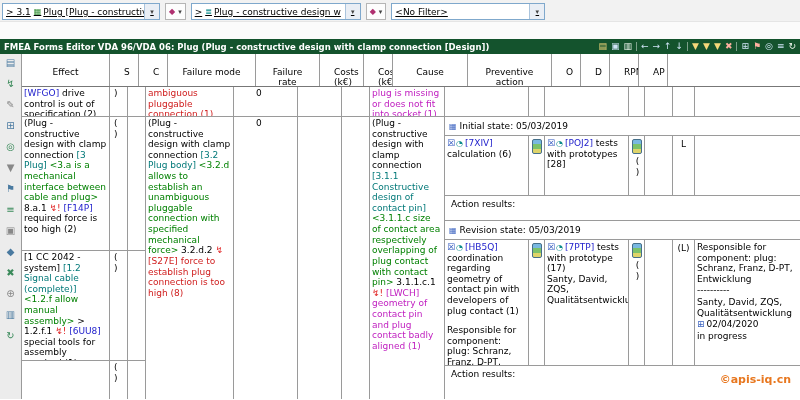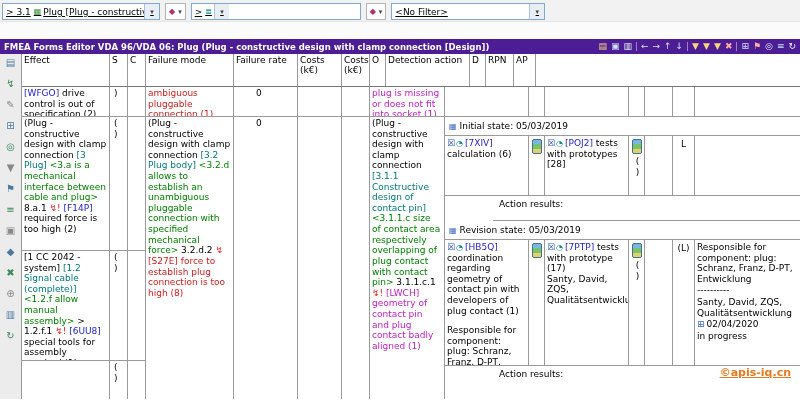--- a/index.html
+++ b/index.html
@@ -17,21 +17,21 @@
   .combo .lbl{white-space:nowrap;overflow:hidden;flex:1;}
   .carrow{width:14px;align-self:stretch;border-left:1px solid #aac4dd;background:#e9eef5;
           display:flex;align-items:center;justify-content:center;font-size:7px;color:#444;}
   .icobtn{display:flex;align-items:center;height:17px;border:1px solid #b5b5b5;background:#fdfdfd;
           padding:0 3px;gap:3px;font-size:8px;box-sizing:border-box;}
   .icobtn .v{color:#b03070}
   .icobtn .a{font-size:7px;color:#444}
   .cb1{width:158px}.cb2{width:170px}.cb3{width:154px}
 
   
-  .greenbar{height:15px;background:#4c1d95;display:flex;align-items:center;color:#fff;
+  .greenbar{height:15px;background:#14532d;display:flex;align-items:center;color:#fff;
             padding:0 4px;box-sizing:border-box;}
   .gb-title{font-size:8.5px;font-weight:bold;white-space:nowrap;overflow:hidden;}
   .gb-icons{margin-left:auto;display:flex;align-items:center;gap:4px;font-size:9px;line-height:1;}
   .gsep{width:1px;height:9px;background:rgba(255,255,255,.45);}
   .gy{color:#f5d87a}.gb{color:#cfe3f5}.gw{color:#eef6ee}.gr{color:#ffb0a0}
 
   
   .main{display:flex;height:345px;}
   .left-strip{width:22px;box-sizing:border-box;background:#ececec;border-right:1px solid #9a9a9a;
               display:flex;flex-direction:column;align-items:center;padding-top:4px;gap:11px;
@@ -39,38 +39,38 @@
   .li1{color:#4a7aa0}.li2{color:#3a8a5a}.li3{color:#888888}
   .table-wrap{flex:1;display:flex;flex-direction:column;overflow:hidden;}
 
   
   .w-effect{width:88px}.w-s{width:18px}.w-c{width:18px}.w-fm{width:88px}.w-fr{width:64px}
   .w-costs{width:44px}.w-risk{width:28px}.w-cause{width:75px}
   .w-prev{width:84px}.w-o{width:16px}.w-det{width:84px}.w-d{width:16px}
   .w-rpn{width:28px}.w-ap{width:22px}.w-rd{flex:1}
 
   .thead{display:flex;height:33px;border-bottom:1px solid #777;background:#fff;box-sizing:border-box;}
-  .hc{box-sizing:border-box;border-right:1px solid #9a9a9a;padding:2px;overflow:hidden;line-height:1.1;}
+  .hc{box-sizing:border-box;border-right:1px solid #9a9a9a;padding:14px;overflow:hidden;line-height:1.1;text-align:center;}
   .hc.w-rd{border-right:none}
 
   .tbody{display:flex;height:312px;overflow:hidden;}
   .bcol{box-sizing:border-box;border-right:1px solid #9a9a9a;display:flex;flex-direction:column;}
   .cell{box-sizing:border-box;border-bottom:1px solid #9a9a9a;padding:1px 2px;overflow:hidden;line-height:1.18;}
   .h30{height:30px}.h134{height:134px}.h110{height:110px}
   .hfill{flex:1;border-bottom:none}
   .frc{padding-left:22px;}
 
   .rcol{flex:1;display:flex;flex-direction:column;box-sizing:border-box;overflow:hidden;}
   .prow{display:flex;box-sizing:border-box;border-bottom:1px solid #9a9a9a;}
   .prow>div{box-sizing:border-box;border-right:1px solid #9a9a9a;}
   .prow>div.w-rd{border-right:none}
   .ph{height:30px}
   .sbar{height:19px;border-bottom:1px solid #9a9a9a;display:flex;align-items:center;
         padding-left:4px;gap:3px;box-sizing:border-box;}
-  .rbar{height:25px;border-bottom:1px solid #9a9a9a;padding:3px 4px 0 6px;box-sizing:border-box;margin-left:48px;}
+  .rbar{height:25px;border-bottom:1px solid #9a9a9a;padding:3px 4px 0 6px;box-sizing:border-box;}
   .rbar.grow{flex:1;border-bottom:none}
   .arow{display:flex;border-bottom:1px solid #9a9a9a;box-sizing:border-box;}
   .ha1{height:60px}.ha2{height:126px}
   .acell{box-sizing:border-box;border-right:1px solid #9a9a9a;padding:2px;overflow:hidden;line-height:1.18;}
   .acell.w-rd{border-right:none}
   .ccell{display:flex;flex-direction:column;align-items:center;padding:3px 0 0 0;gap:2px;}
   .apcell{text-align:center;padding-top:3px;}
 
   
   .sk{color:#000}.sb{color:#2222cc}.st{color:#007878}.sg{color:#008000}
@@ -80,42 +80,43 @@
   .rdline{margin-bottom:1px;}
 
   
   .tl{display:inline-block;width:8px;height:13px;border:1px solid #456f8a;border-radius:2px;
       background:linear-gradient(to bottom,#79b8e0 0 34%,#7cc26a 34% 67%,#ded46a 67% 100%);}
   .cbx{color:#2a52be;margin-right:1px}
   .clk{color:#0a8a8a;margin-right:2px;font-size:8px}
   .cal{color:#3a62c0;margin-right:2px}
   .st-icon{color:#3a62c0;font-size:8px}
 
-  .watermark{position:absolute;right:5px;bottom:21px;font-size:11px;font-weight:bold;color:#e87820;
-             background:rgba(255,255,255,.92);padding:0 4px;border-radius:2px;text-decoration:underline;}
+  .watermark{position:absolute;right:5px;bottom:14px;font-size:11px;font-weight:bold;color:#e87820;
+             background:rgba(255,255,255,.92);padding:0 4px;border-radius:2px;}
 </style>
 </head>
 <body>
 
 <div class="app">
 
   <div class="topbar">
     <div class="combo cb1">
       <span class="pfx">&gt; 3.1</span>
       <span class="cic green">▦</span>
       <span class="lbl">Plug [Plug - constructive</span>
       <span class="carrow">▾</span>
     </div>
     <div class="icobtn">
       <span class="v">◆</span>
       <span class="a">▾</span>
     </div>
     <div class="combo cb2">
       <span class="pfx">&gt;</span>
       <span class="cic teal">≣</span>
+      <span class="lbl">Plug - constructive design w</span>
       <span class="carrow">▾</span>
     </div>
     <div class="icobtn">
       <span class="v">◆</span>
       <span class="a">▾</span>
     </div>
     <div class="combo cb3">
       <span class="lbl" style="padding-left:3px">&lt;No Filter&gt;</span>
       <span class="carrow">▾</span>
     </div>
@@ -169,22 +170,23 @@
     <div class="table-wrap">
 
       <div class="thead">
         <div class="hc w-effect">Effect</div>
         <div class="hc w-s">S</div>
         <div class="hc w-c">C</div>
         <div class="hc w-fm">Failure mode</div>
         <div class="hc w-fr">Failure rate</div>
         <div class="hc w-costs">Costs (k€)</div>
         <div class="hc w-risk">Costs (k€)</div>
+        <div class="hc w-cause">Cause</div>
+        <div class="hc w-prev">Preventive action</div>
         <div class="hc w-o">O</div>
-        <div class="hc w-det">Detection action</div>
         <div class="hc w-d">D</div>
         <div class="hc w-rpn">RPN</div>
         <div class="hc w-ap">AP</div>
       </div>
 
       <div class="tbody">
 
         <div class="bcol w-effect">
           <div class="cell h30">
             <span class="sb">[WFGO]</span><span class="sk"> drive control is out of specification (2)</span>

